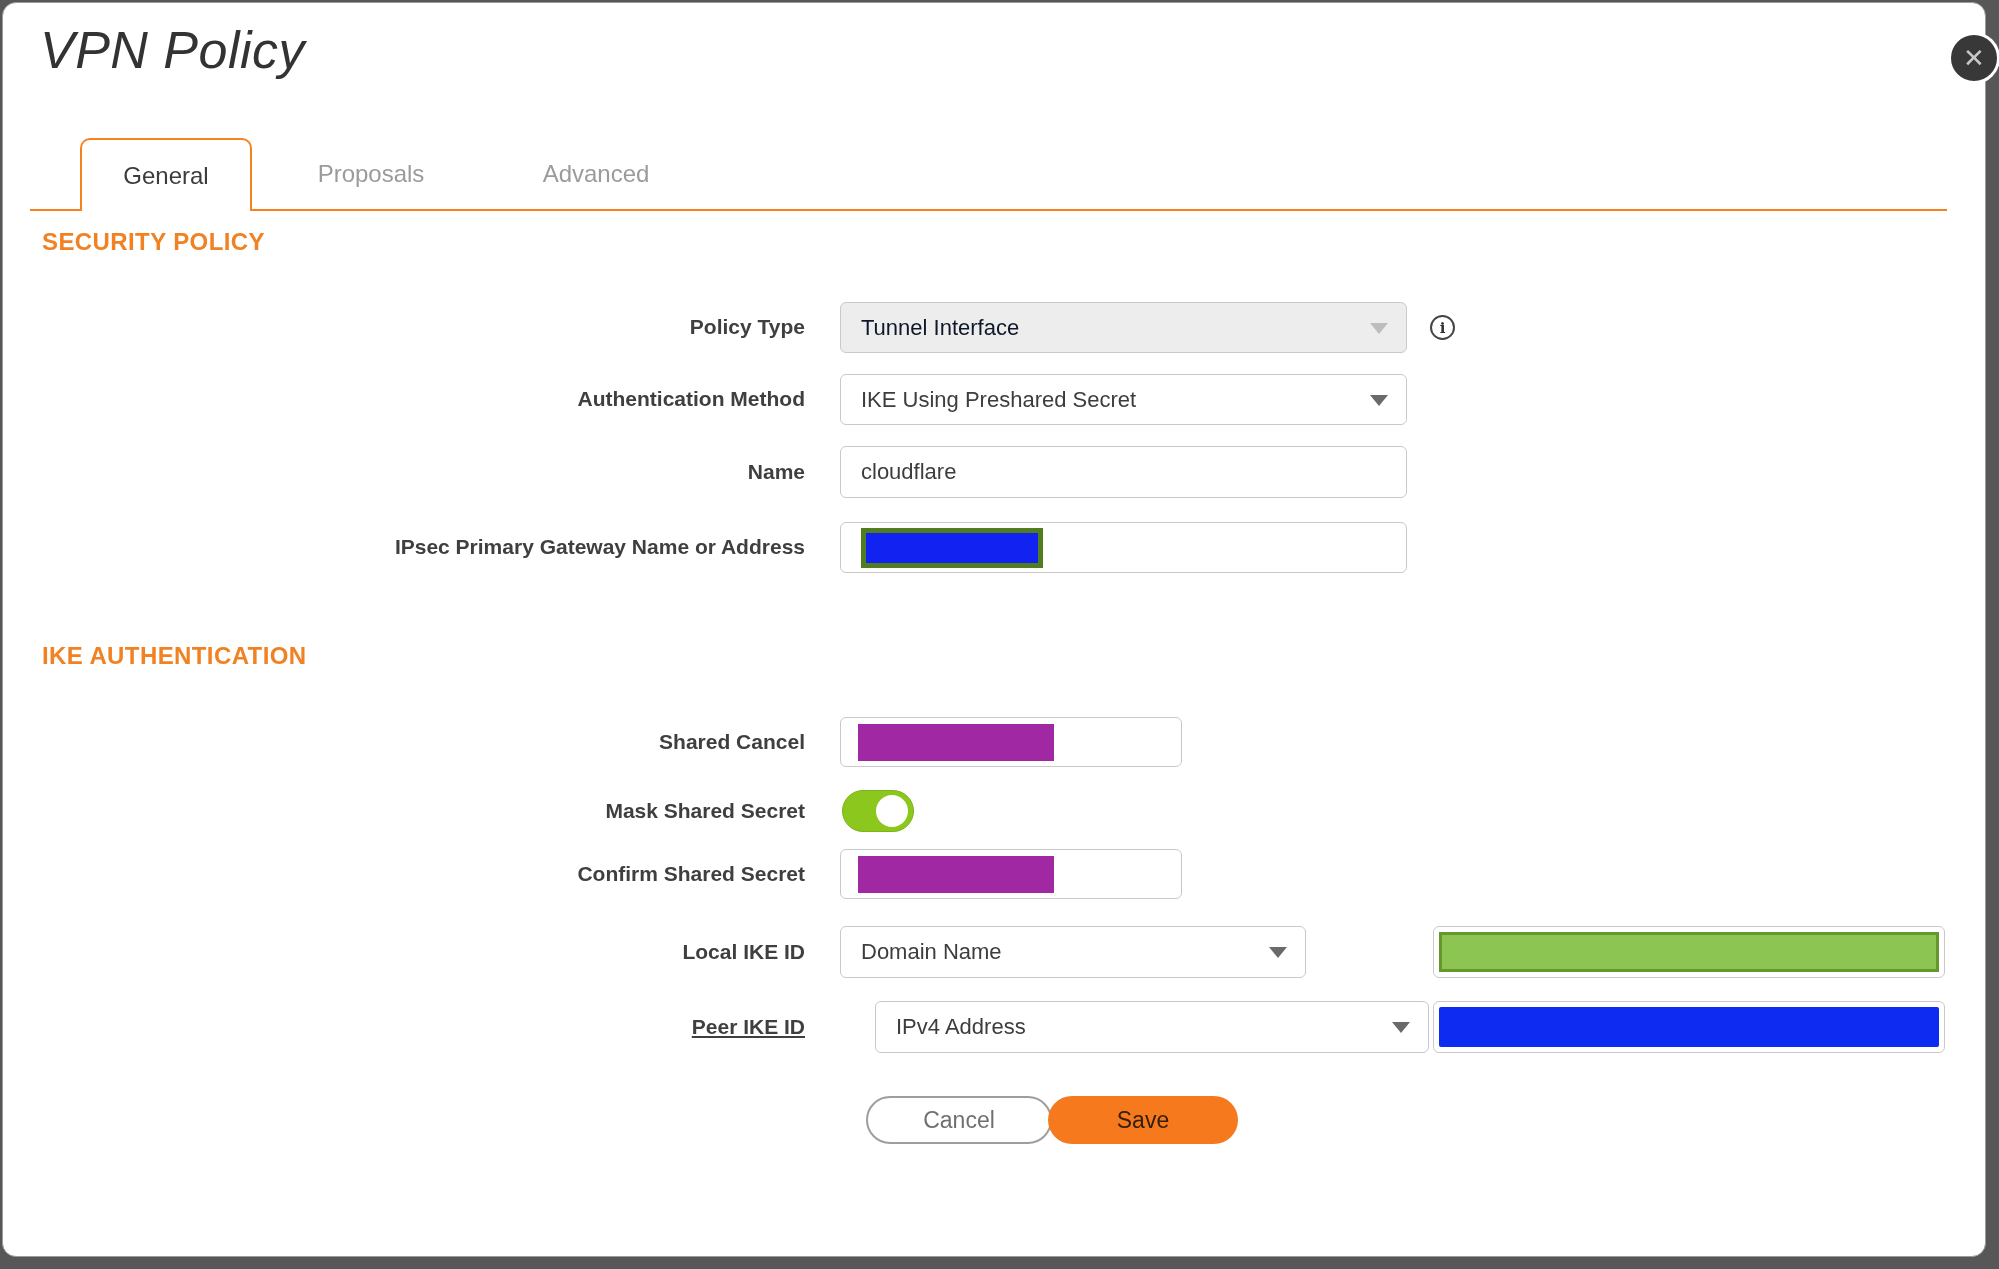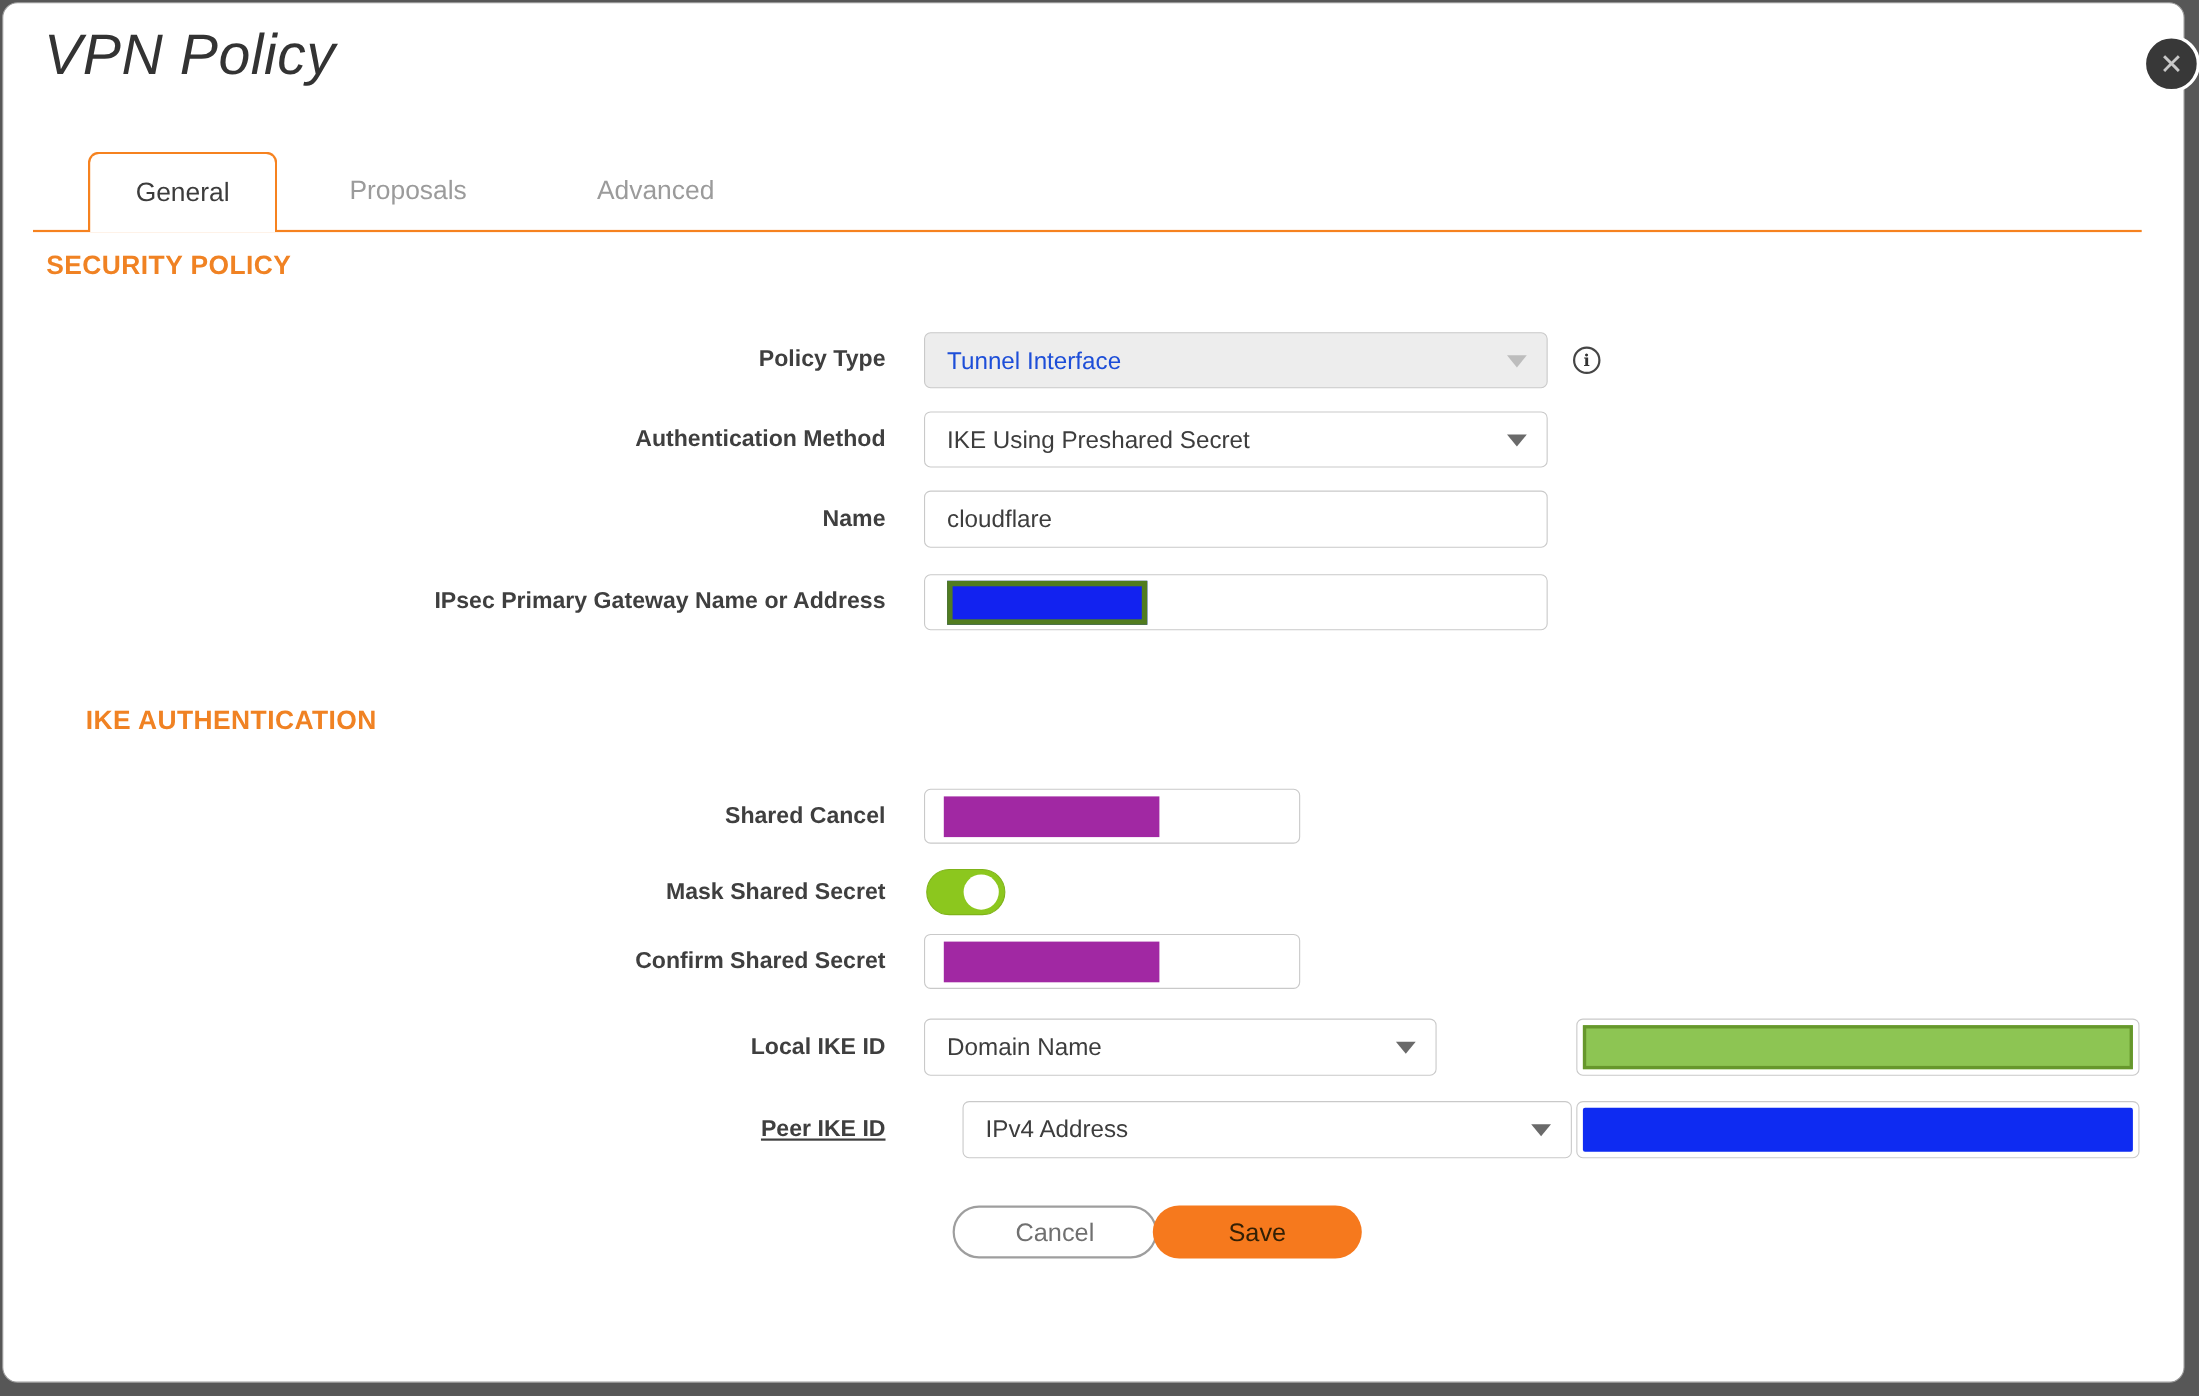--- a/index.html
+++ b/index.html
@@ -32,21 +32,21 @@
   .flabel { position:absolute; left:300px; width:505px; text-align:right;
             font-size:21px; font-weight:700; color:#3f3f3f; line-height:26px; }
 
   .ctrl { position:absolute; left:840px; background:#ffffff; border:1px solid #c9c9c9;
           border-radius:6px; }
   .select { width:567px; height:51px; display:flex; align-items:center; padding:0 44px 0 20px;
             font-size:22px; color:#3d3d3d; cursor:pointer; }
   .select .arrow { position:absolute; right:18px; top:50%; margin-top:-5px; width:0; height:0;
                    border-left:9px solid transparent; border-right:9px solid transparent;
                    border-top:11px solid #6a6a6a; }
-  .select.disabled { background:#ededed; color:#1d4ed8; cursor:default;text-align:right; }
+  .select.disabled { background:#ededed; color:#0f172a; cursor:default;text-align:right; }
   .select.disabled .arrow { border-top-color:#bdbdbd; }
 
   .text-input { width:567px; height:52px; padding:0 20px; font-size:22px; color:#3d3d3d;
                 font-family:"Liberation Sans", sans-serif; outline:none; }
 
   .redact-host { overflow:hidden; }
   .redact { position:absolute; }
 
   .info-icon { position:absolute; left:1430px; top:315px; width:25px; height:25px;
                border:2px solid #454545; border-radius:50%; display:flex; align-items:center;
@@ -109,21 +109,21 @@
 
   <div class="flabel" style="top:459px;">Name</div>
   <input class="ctrl text-input" style="top: 446px;" value="cloudflare">
 
   <div class="flabel" style="top:534px;">IPsec Primary Gateway Name or Address</div>
   <div class="ctrl redact-host" style="top:522px; width:567px; height:51px;">
     <div class="redact" style="left:20px; top:5px; width:182px; height:40px;
          background:#1222F0; border:5px solid #517C20;"></div>
   </div>
 
-  <div class="section-hdr" style="top:642px;margin-left:36px;">IKE AUTHENTICATION</div>
+  <div class="section-hdr" style="top:642px;">IKE AUTHENTICATION</div>
 
   <div class="flabel" style="top:729px;">Shared Cancel</div>
   <div class="ctrl redact-host" style="top:717px; width:342px; height:50px;">
     <div class="redact" style="left:17px; top:6px; width:196px; height:37px; background:#A128A3;"></div>
   </div>
 
   <div class="flabel" style="top:798px;">Mask Shared Secret</div>
   <div class="toggle">
     <div class="knob"></div>
   </div>

